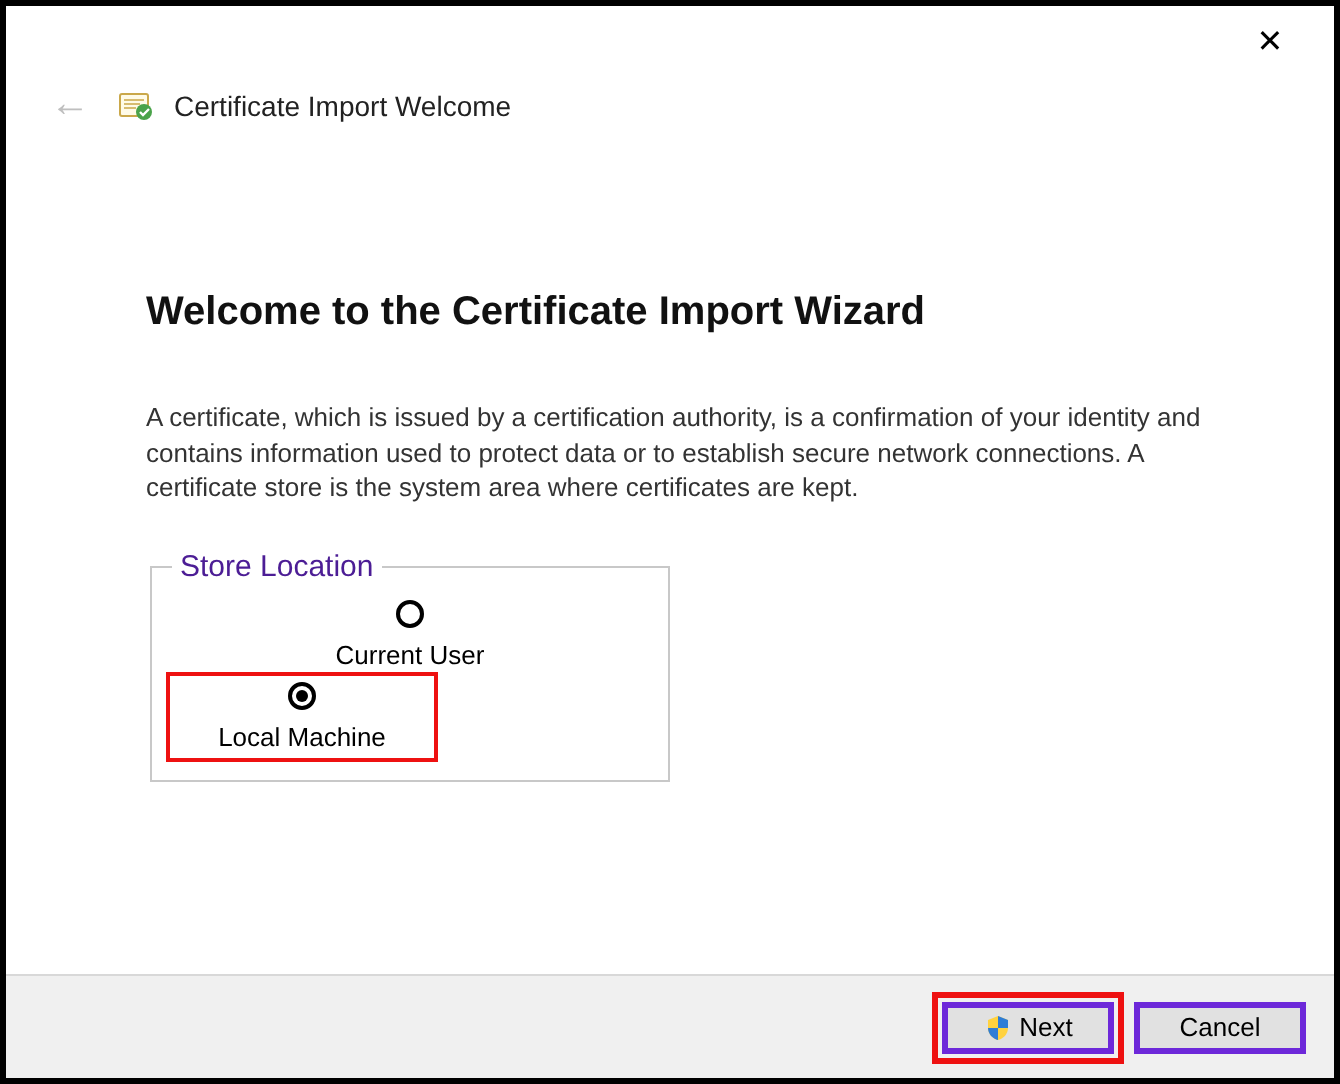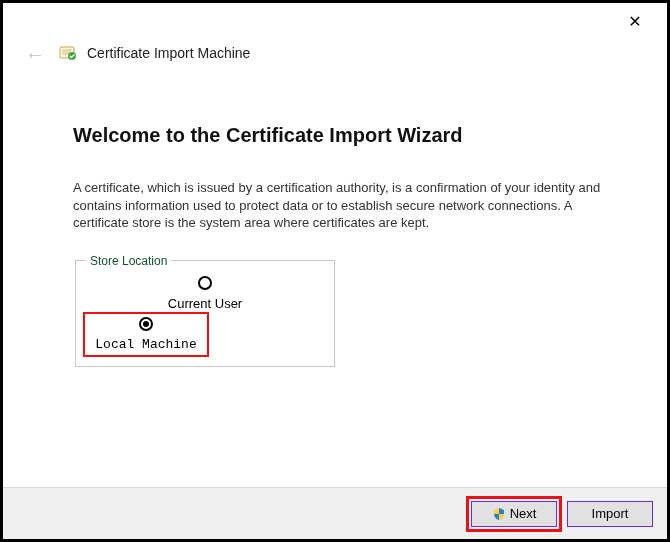--- a/index.html
+++ b/index.html
@@ -52,50 +52,50 @@
       color: #222;
     }
     .content {
       padding: 50px 60px 0 70px;
     }
     .heading {
       font-size: 20px;
       font-weight: 600;
       color: #111;
       margin-bottom: 32px;
+      margin-top: 21px;
     }
     .para {
       color: #333;
       line-height: 1.35;
       margin-bottom: 22px;
     }
     .fieldset {
       border: 1px solid #c8c8c8;
       width: 260px;
       padding: 4px 10px 10px 10px;
       margin-bottom: 26px;
     }
     .fieldset legend {
       padding: 0 4px;
-      font-size: 12px;
-      color: #14532d;
+      font-size: 15px;
+      color: #4c1d95;
     }
     .radio-row {
       display: flex;
       align-items: center;
       gap: 6px;
       padding: 2px 2px;
       margin: 2px 0;
       flex-direction: column;
     }
     .radio-row.highlighted {
       outline: 2px solid #e11;
       outline-offset: 1px;
-      width: 120px;
-      font-family: Liberation Mono, monospace;
+      width: 130px;
     }
     .radio {
       width: 14px;
       height: 14px;
       border: 2px solid #000;
       border-radius: 50%;
       display: inline-flex;
       align-items: center;
       justify-content: center;
     }
@@ -116,21 +116,21 @@
       border-top: 1px solid #d8d8d8;
       display: flex;
       align-items: center;
       justify-content: flex-end;
       padding-right: 14px;
       gap: 10px;
     }
     .btn {
       min-width: 86px;
       height: 26px;
-      border: 1px solid #6d28d9;
+      border: 3px solid #6d28d9;
       background: #e1e1e1;
       display: flex;
       align-items: center;
       justify-content: center;
       font-size: 13px;
       gap: 4px;
       cursor: default;
       padding: 0 10px;
     }
     .btn.primary {
@@ -152,21 +152,21 @@
 </div>
 
 <div class="header-row">
   <span class="back-arrow">←</span>
   <svg class="wiz-icon" viewBox="0 0 18 18">
     <rect x="1" y="3" width="14" height="11" rx="1" fill="#fffbe7" stroke="#caa84a" stroke-width="1"></rect>
     <path d="M3 6 h10 M3 8 h8 M3 10 h6" stroke="#caa84a" stroke-width="0.8"></path>
     <circle cx="13" cy="12" r="4" fill="#4aa34a"></circle>
     <path d="M11 12 l1.5 1.5 l3-3" stroke="#fff" stroke-width="1.2" fill="none"></path>
   </svg>
-  <span class="wiz-title">Certificate Import Machine</span>
+  <span class="wiz-title">Certificate Import Welcome</span>
 </div>
 
 <div class="content">
   <div class="heading">Welcome to the Certificate Import Wizard</div>
   <div class="para">A certificate, which is issued by a certification authority, is a confirmation of your identity and contains information used to protect data or to establish secure network connections. A certificate store is the system area where certificates are kept.</div>
 
   <fieldset class="fieldset">
     <legend>Store Location</legend>
     <div class="radio-row">
       <span class="radio"></span>
@@ -183,15 +183,15 @@
 <div class="footer">
   <div class="btn primary">
     <svg class="shield" viewBox="0 0 14 14">
       <path d="M7 1 L12 3 V7 C12 10 9.5 12.5 7 13 C4.5 12.5 2 10 2 7 V3 Z" fill="#ffd23f"></path>
       <path d="M7 1 L12 3 V7 L7 7 Z" fill="#2e7dd7"></path>
       <path d="M7 7 L7 13 C4.5 12.5 2 10 2 7 Z" fill="#2e7dd7"></path>
     </svg>
     <span>Next</span>
   </div>
   <div class="btn">
-    <span>Import</span>
+    <span>Cancel</span>
   </div>
 </div>
 
 </body></html>

